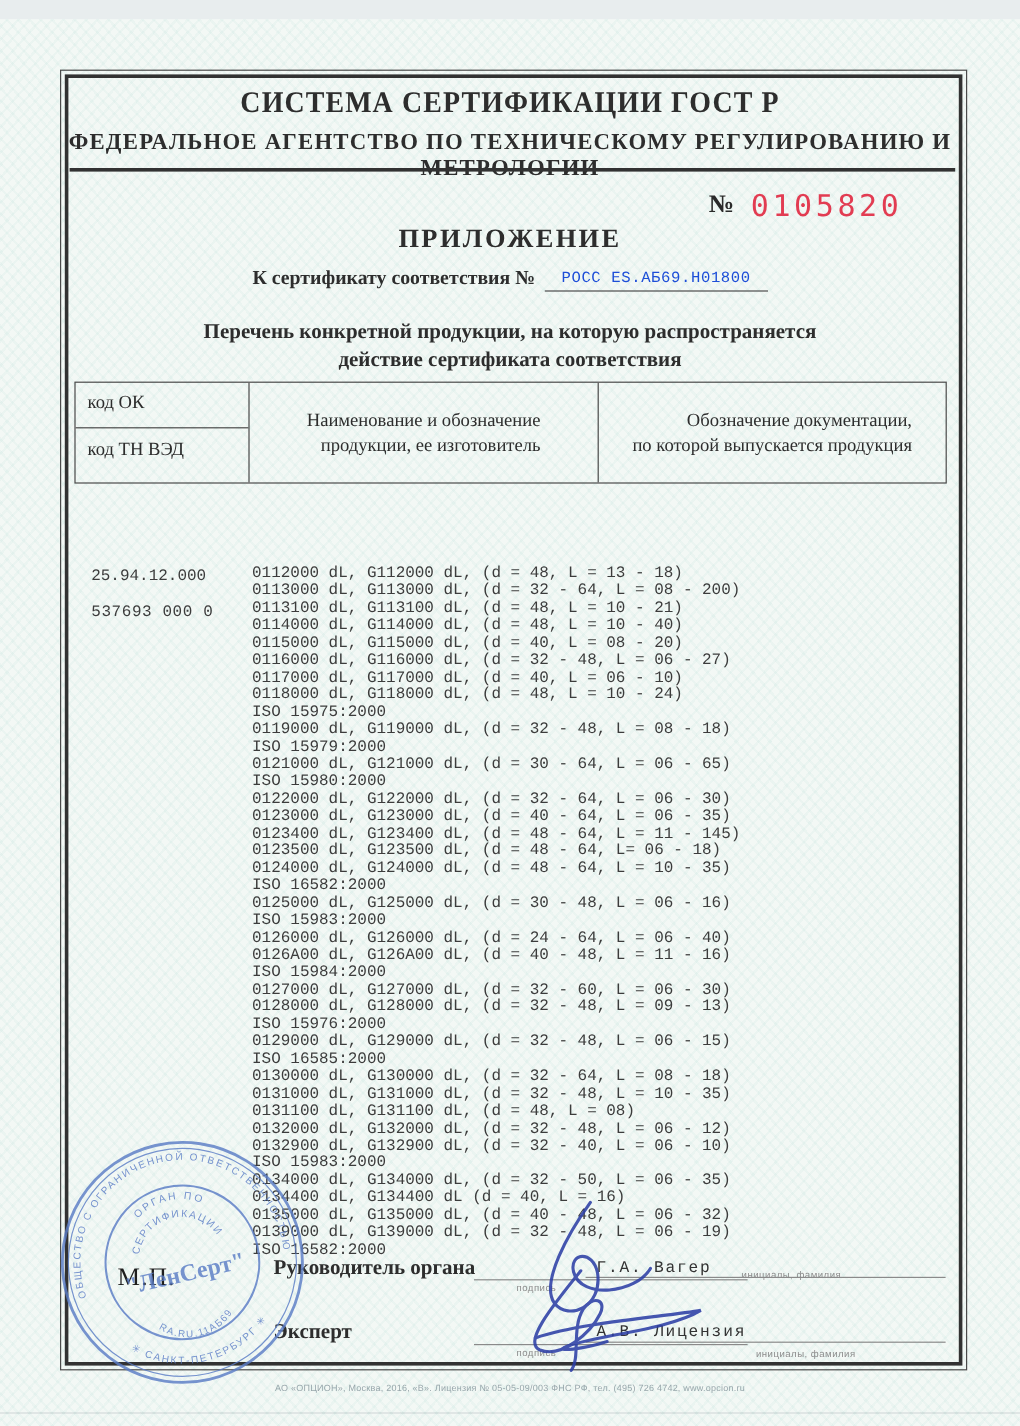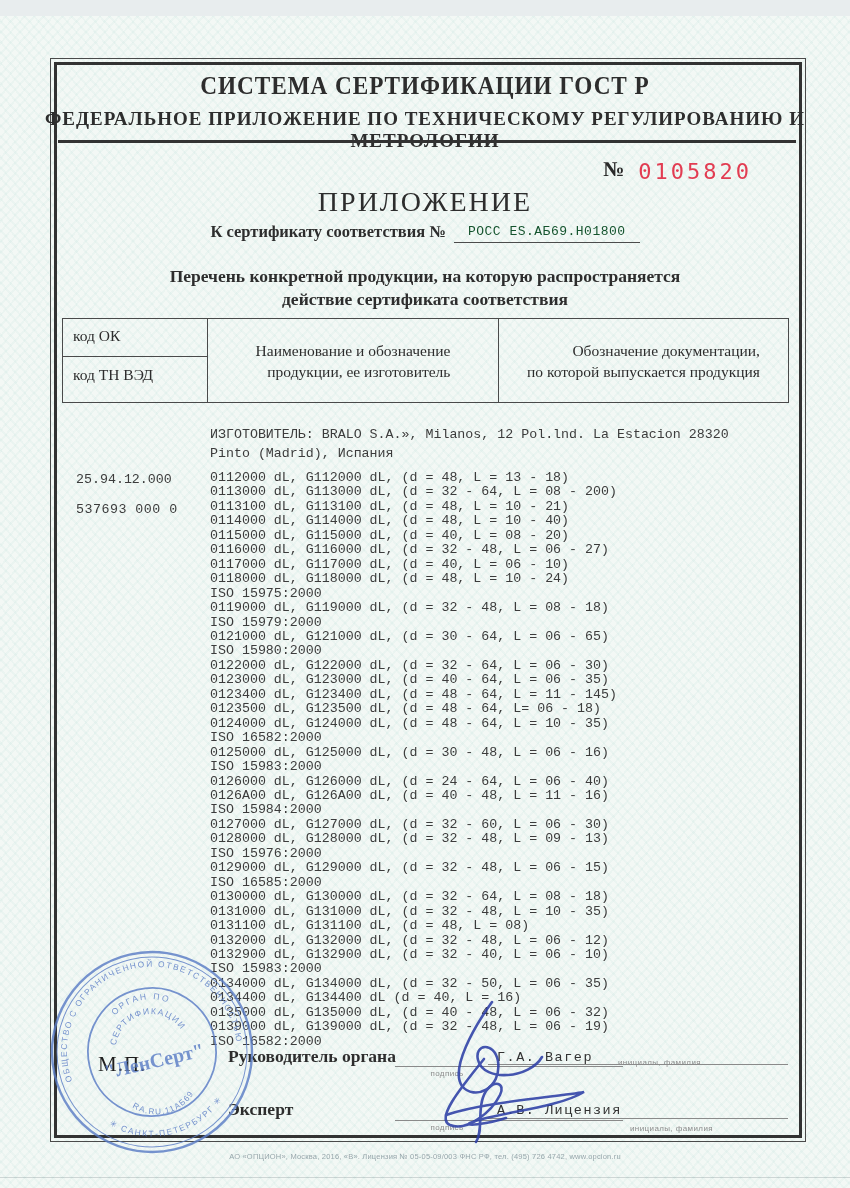--- a/index.html
+++ b/index.html
@@ -18,30 +18,30 @@
   .frame-inner { position:absolute; inset:3px; border:3px solid #323232; }
   .layer { position:absolute; inset:0; z-index:3; }
 
   .center { position:absolute; left:0; width:850px; text-align:center; }
   .title-1 { top:56px; font-size:25px; font-weight:bold; letter-spacing:1px; transform:scaleX(.93); }
   .title-2 { top:92px; font-size:19px; font-weight:bold; letter-spacing:1px; }
   .header-rule { position:absolute; left:58px; top:124px; width:738px; border-top:3px solid #323232; }
 
   .number-row { position:absolute; top:141px; left:0; width:752px; text-align:right; }
   .number-label { font-size:21px; font-weight:bold; color:#2a2a2a; vertical-align:3px; }
-  .number-value { font-family:"DejaVu Sans Mono", monospace; font-size:22px; letter-spacing:3px; margin-left:14px; }
-
-  .doc-title { top:170px; font-size:28px; font-weight:normal; letter-spacing:2px; }
+  .number-value { font-family:"DejaVu Sans Mono", monospace; font-size:25px; letter-spacing:3px; margin-left:14px; }
+
+  .doc-title { top:170px; font-size:22px; font-weight:bold; letter-spacing:2px; }
 
   .cert-row { top:206px; font-size:0; }
   .cert-label { font-size:16.5px; font-weight:bold; }
   .cert-num {
     display:inline-block; margin-left:8px; padding:0 14px 3px;
     border-bottom:1.5px solid #4c4c4c; vertical-align:2px;
-    font-family:"Liberation Mono", monospace; font-size:13px; letter-spacing:.5px; color:#14532d;
+    font-family:"Liberation Mono", monospace; font-size:13px; letter-spacing:.5px; color:#1d4ed8;
   }
 
   .subtitle { top:249px; font-size:17.5px; font-weight:bold; line-height:23px; white-space:pre-line; }
 
   .prod-table { position:absolute; left:62px; top:302px; width:725px; height:83px; border:1.5px solid #4a4a4a; }
   .tcol { position:absolute; top:0; height:100%; }
   .tcol1 { left:0; width:144px; border-right:1.5px solid #4a4a4a; }
   .tcol1-split { position:absolute; left:0; top:37px; width:100%; border-top:1.5px solid #4a4a4a; }
   .tcell { position:absolute; left:10px; font-size:15.5px; }
   .tcell-ok { top:8px; }
@@ -91,21 +91,21 @@
 
 <div class="page">
   <div class="texture"></div>
 
   <div class="frame">
     <div class="frame-inner"></div>
   </div>
 
   <div class="layer">
     <div class="center title-1">СИСТЕМА СЕРТИФИКАЦИИ ГОСТ Р</div>
-    <div class="center title-2">ФЕДЕРАЛЬНОЕ ПРИЛОЖЕНИЕ ПО ТЕХНИЧЕСКОМУ РЕГУЛИРОВАНИЮ И МЕТРОЛОГИИ</div>
+    <div class="center title-2">ФЕДЕРАЛЬНОЕ АГЕНТСТВО ПО ТЕХНИЧЕСКОМУ РЕГУЛИРОВАНИЮ И МЕТРОЛОГИИ</div>
     <div class="header-rule"></div>
 
     <div class="number-row">
       <span class="number-label">№</span><span class="number-value" style="color:#e23c52;">0105820</span>
     </div>
 
     <div class="center doc-title">ПРИЛОЖЕНИЕ</div>
 
     <div class="center cert-row">
       <span class="cert-label">К сертификату соответствия №</span><span class="cert-num">РОСС ES.АБ69.Н01800</span>
@@ -123,22 +123,20 @@
       <div class="tcol tcol2">
         <div class="thead">Наименование и обозначение
 продукции, ее изготовитель</div>
       </div>
       <div class="tcol tcol3">
         <div class="thead">Обозначение документации,
 по которой выпускается продукция</div>
       </div>
     </div>
 
-    <div class="mono-block mfr">ИЗГОТОВИТЕЛЬ: BRALO S.A.», Milanos, 12 Pol.lnd. La Estacion 28320
-Pinto (Madrid), Испания</div>
     <div class="mono-block code-ok">25.94.12.000</div>
     <div class="mono-block code-tnved">537693 000 0</div>
     <div class="mono-block products">0112000 dL, G112000 dL, (d = 48, L = 13 - 18)
 0113000 dL, G113000 dL, (d = 32 - 64, L = 08 - 200)
 0113100 dL, G113100 dL, (d = 48, L = 10 - 21)
 0114000 dL, G114000 dL, (d = 48, L = 10 - 40)
 0115000 dL, G115000 dL, (d = 40, L = 08 - 20)
 0116000 dL, G116000 dL, (d = 32 - 48, L = 06 - 27)
 0117000 dL, G117000 dL, (d = 40, L = 06 - 10)
 0118000 dL, G118000 dL, (d = 48, L = 10 - 24)

